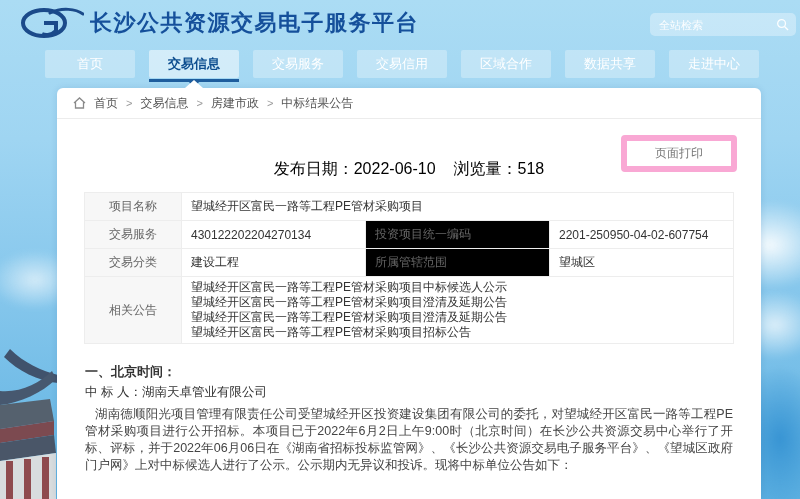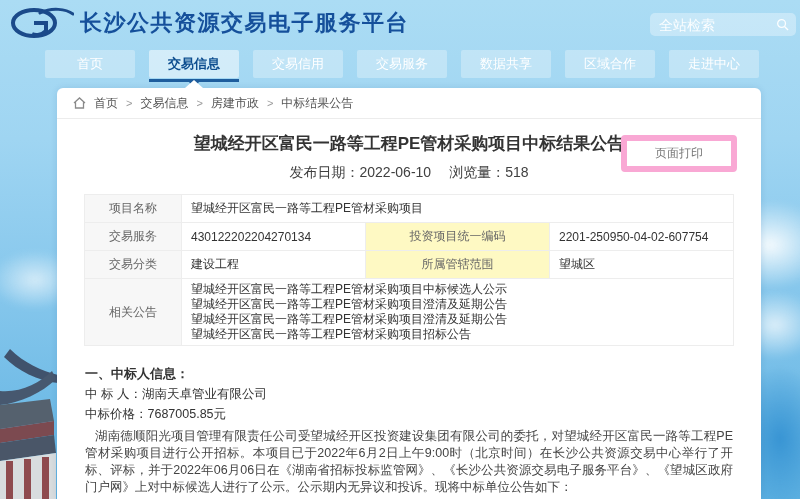--- a/index.html
+++ b/index.html
@@ -14,27 +14,27 @@
   .cloud{position:absolute;border-radius:50%;
     background:radial-gradient(ellipse at center,rgba(255,255,255,.9),rgba(255,255,255,0) 70%);
     filter:blur(3px);}
   .cloud.c1{right:-30px;top:200px;width:120px;height:90px;}
   .cloud.c2{right:-20px;top:290px;width:90px;height:70px;opacity:.8;}
   .cloud.c3{left:-10px;top:250px;width:90px;height:60px;opacity:.7;}
   .brightpatch{position:absolute;right:-25px;bottom:-10px;width:90px;height:140px;border-radius:50%;
     background:radial-gradient(ellipse at center,rgba(47,142,208,.85),rgba(47,142,208,0) 75%);filter:blur(2px);}
   .building{position:absolute;left:0;bottom:0;}
   
-  .header{position:relative;height:46px;display:flex;align-items:center;padding-left:10px;z-index:3;}
+  .header{position:relative;height:46px;display:flex;align-items:center;padding-left:20px;z-index:3;}
   .logo{display:flex;align-items:center;cursor:pointer;}
   .site-title{font-size:22px;font-weight:bold;color:#15509b;letter-spacing:1.5px;margin-left:6px;}
   .search-box{position:absolute;right:4px;top:13px;width:132px;height:23px;
     background:rgba(255,255,255,.34);border-radius:5px;display:flex;align-items:center;padding:0 7px;}
   .search-box input{flex:1;min-width:0;background:transparent;border:none;outline:none;
-    font-size:14px;color:#fff;}
+    font-size:11px;color:#fff;}
   .search-box input::placeholder{color:rgba(255,255,255,.92);}
   .search-icon{width:13px;height:13px;cursor:pointer;flex:none;}
   
   .nav{position:absolute;top:50px;left:45px;display:flex;gap:14px;z-index:3;}
   .nav-btn{position:relative;width:90px;height:28px;line-height:28px;text-align:center;
     font-size:13px;color:#fff;background:rgba(255,255,255,.30);border-radius:2px;cursor:pointer;}
   .nav-btn.active{color:#0d4d8f;font-weight:bold;background:rgba(255,255,255,.5);}
   .nav-btn.active::after{content:"";position:absolute;left:0;right:0;bottom:-4px;height:3px;background:#1e5d9d;}
   .nav-btn.active::before{content:"";position:absolute;left:50%;margin-left:-5px;bottom:-10px;
     border-left:5px solid transparent;border-right:5px solid transparent;border-top:6px solid #1e5d9d;}
@@ -44,29 +44,29 @@
   .panel-notch{position:absolute;top:80px;left:194px;margin-left:-9px;z-index:4;width:0;height:0;
     border-left:9px solid transparent;border-right:9px solid transparent;border-bottom:8px solid #fff;}
   
   .breadcrumb{height:30px;display:flex;align-items:center;gap:8px;padding:0 16px;
     border-bottom:1px solid #ececec;font-size:12px;color:#555;}
   .crumb{cursor:pointer;}
   .crumb-sep{color:#999;font-size:11px;}
   
   .article-head{position:relative;padding-top:14px;}
   .article-title{text-align:center;font-size:17px;font-weight:bold;color:#333;line-height:22px;}
-  .article-meta{text-align:center;font-size:14px;color:#404040;margin-top:9px;}
+  .article-meta{text-align:center;font-size:16px;color:#000000;margin-top:26px;}
   .article-meta .gap{display:inline-block;width:18px;}
   .print-btn{position:absolute;right:24px;top:16px;padding:4px 28px;font-size:12px;color:#777;
     background:#fff;border:6px solid #f9a8d4;border-radius:4px;cursor:pointer;}
   
   .info-table{width:650px;margin:12px auto 0;border-collapse:collapse;font-size:12px;table-layout:fixed;}
   .info-table td{border:1px solid #ededed;padding:5px 9px;color:#333;margin-left:44px;}
   .info-table td.lbl{background:#f7f7f7;color:#666;text-align:center;width:78px;}
-  .info-table td.lbl2{background:#fef9c3;color:#666;text-align:center;width:118px;}
+  .info-table td.lbl2{background:#000000;color:#666;text-align:left;width:118px;}
   .info-table td.links{padding:3px 9px;}
   .rel-link{display:block;color:#333;line-height:13px;padding:1px 0;font-size:12px;cursor:pointer;text-decoration:none;}
   
   .content{padding:12px 28px 0;font-size:12.5px;color:#333;}
   .sec-h{font-weight:bold;font-size:13px;line-height:20px;margin-top:6px;}
   .line{line-height:20px;}
   .para{line-height:17px;text-align:justify;text-indent:10px;margin-top:4px;color:#444;}
 </style>
 </head>
 <body>
@@ -102,45 +102,44 @@
     <svg class="search-icon" viewBox="0 0 14 14">
       <circle cx="6" cy="6" r="4.2" fill="none" stroke="rgba(255,255,255,.95)" stroke-width="1.4"></circle>
       <line x1="9.2" y1="9.2" x2="13" y2="13" stroke="rgba(255,255,255,.95)" stroke-width="1.4"></line>
     </svg>
   </span>
 </div>
 
 <div class="nav">
   <div class="nav-btn">首页</div>
   <div class="nav-btn active">交易信息</div>
+  <div class="nav-btn">交易服务</div>
   <div class="nav-btn">交易信用</div>
-  <div class="nav-btn">交易服务</div>
+  <div class="nav-btn">区域合作</div>
   <div class="nav-btn">数据共享</div>
-  <div class="nav-btn">区域合作</div>
   <div class="nav-btn">走进中心</div>
 </div>
 <div class="panel-notch"></div>
 
 <div class="panel">
 
   <div class="breadcrumb">
     <svg width="13" height="12" viewBox="0 0 13 12">
       <path d="M1,6 L6.5,1 L12,6 M2.5,5.3 L2.5,11 L10.5,11 L10.5,5.3" fill="none" stroke="#8a8a8a" stroke-width="1.3"></path>
     </svg>
     <span class="crumb">首页</span>
     <span class="crumb-sep">&gt;</span>
     <span class="crumb">交易信息</span>
     <span class="crumb-sep">&gt;</span>
     <span class="crumb">房建市政</span>
     <span class="crumb-sep">&gt;</span>
     <span class="crumb">中标结果公告</span>
   </div>
 
   <div class="article-head">
-    <div class="article-title">望城经开区富民一路等工程PE管材采购项目中标结果公告</div>
     <div class="article-meta">
       <span>发布日期：</span><span>2022-06-10</span><span class="gap"></span><span>浏览量：</span><span>518</span>
     </div>
     <button class="print-btn">页面打印</button>
   </div>
 
   <table class="info-table">
     <tbody>
         <tr>
       <td class="lbl">项目名称</td>
@@ -164,20 +163,19 @@
         <a class="rel-link">望城经开区富民一路等工程PE管材采购项目中标候选人公示</a>
         <a class="rel-link">望城经开区富民一路等工程PE管材采购项目澄清及延期公告</a>
         <a class="rel-link">望城经开区富民一路等工程PE管材采购项目澄清及延期公告</a>
         <a class="rel-link">望城经开区富民一路等工程PE管材采购项目招标公告</a>
       </td>
     </tr>
   </tbody>
     </table>
 
   <div class="content">
-    <div class="sec-h">一、中标人信息：</div>
+    <div class="sec-h">一、北京时间：</div>
     <div class="line">中 标 人：湖南天卓管业有限公司</div>
-    <div class="line">中标价格：7687005.85元</div>
     <div class="para">湖南德顺阳光项目管理有限责任公司受望城经开区投资建设集团有限公司的委托，对望城经开区富民一路等工程PE管材采购项目进行公开招标。本项目已于2022年6月2日上午9:00时（北京时间）在长沙公共资源交易中心举行了开标、评标，并于2022年06月06日在《湖南省招标投标监管网》、《长沙公共资源交易电子服务平台》、《望城区政府门户网》上对中标候选人进行了公示。公示期内无异议和投诉。现将中标单位公告如下：</div>
 
   </div>
 
 </div>
 
 </body></html>

